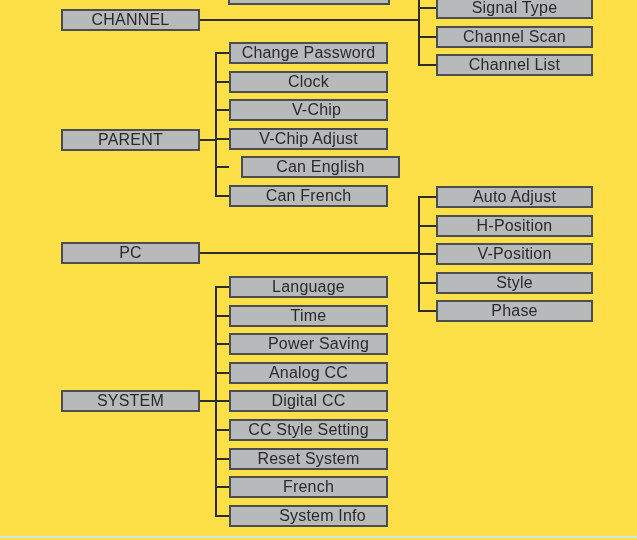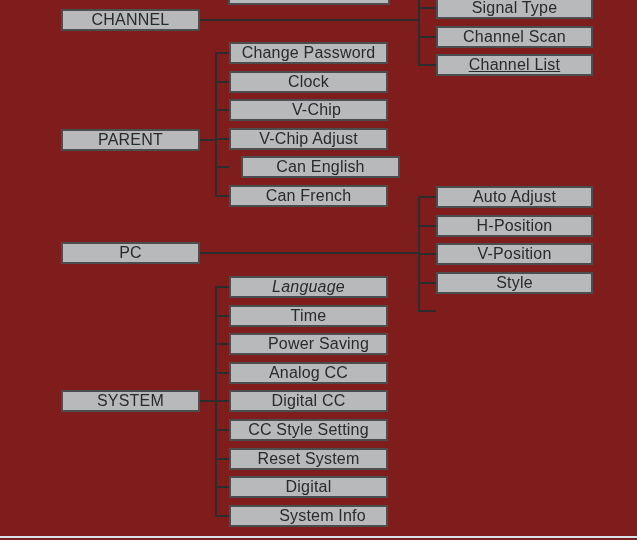--- a/index.html
+++ b/index.html
@@ -1,17 +1,17 @@
 <!DOCTYPE html>
 <html><head>
 <meta charset="utf-8">
 <style>
   html,body{margin:0;padding:0;background:#fff;}
   #stage{
-    position:relative;width:637px;height:540px;background:#7f1d1d;
+    position:relative;width:637px;height:540px;background:#fde047;
     overflow:hidden;font-family:"Liberation Sans",sans-serif;
   }
   .box{
     position:absolute;height:22px;box-sizing:border-box;
     background:#b7b9bb;border:2px solid #4c4d4f;
     display:flex;align-items:center;justify-content:center;
     font-size:16px;color:#2a2a2c;white-space:nowrap;line-height:1;
     letter-spacing:.2px;
   }
   .parentbox{width:139px;left:61px;}
@@ -30,21 +30,21 @@
   <div class="box col2" style="left:228px;width:162px;top:-17px;"></div>
   <div class="box col3" style="top:-3px;">Signal Type</div>
 
   <div class="box parentbox" style="top:9px;">CHANNEL</div>
   <div class="line hline" style="left:200px;top:19px;width:218px;"></div>
   <div class="line vline" style="left:418px;top:0;height:66px;"></div>
   <div class="line hline" style="left:420px;top:7px;width:16px;"></div>
   <div class="line hline" style="left:420px;top:36px;width:16px;"></div>
   <div class="line hline" style="left:420px;top:64px;width:16px;"></div>
   <div class="box col3" style="top:26px;">Channel Scan</div>
-  <div class="box col3" style="top:54px;text-decoration:underline;">Channel List</div>
+  <div class="box col3" style="top:54px;">Channel List</div>
 
   <div class="box parentbox" style="top:129px;">PARENT</div>
   <div class="line hline" style="left:200px;top:139px;width:17px;"></div>
   <div class="line vline" style="left:215px;top:52px;height:145px;"></div>
   <div class="line hline" style="left:217px;top:52px;width:12px;"></div>
   <div class="line hline" style="left:217px;top:81px;width:12px;"></div>
   <div class="line hline" style="left:217px;top:109px;width:12px;"></div>
   <div class="line hline" style="left:217px;top:138px;width:12px;"></div>
   <div class="line hline" style="left:217px;top:166px;width:12px;"></div>
   <div class="line hline" style="left:217px;top:195px;width:12px;"></div>
@@ -60,37 +60,38 @@
   <div class="line vline" style="left:418px;top:196px;height:116px;"></div>
   <div class="line hline" style="left:420px;top:196px;width:16px;"></div>
   <div class="line hline" style="left:420px;top:225px;width:16px;"></div>
   <div class="line hline" style="left:420px;top:253px;width:16px;"></div>
   <div class="line hline" style="left:420px;top:282px;width:16px;"></div>
   <div class="line hline" style="left:420px;top:310px;width:16px;"></div>
   <div class="box col3" style="top:186px;">Auto Adjust</div>
   <div class="box col3" style="top:215px;">H-Position</div>
   <div class="box col3" style="top:243px;">V-Position</div>
   <div class="box col3" style="top:272px;">Style</div>
+  <div class="box col3" style="top:300px;">Phase</div>
 
   <div class="box parentbox" style="top:390px;">SYSTEM</div>
   <div class="line hline" style="left:200px;top:400px;width:17px;"></div>
   <div class="line vline" style="left:215px;top:286px;height:231px;"></div>
   <div class="line hline" style="left:217px;top:286px;width:12px;"></div>
   <div class="line hline" style="left:217px;top:315px;width:12px;"></div>
   <div class="line hline" style="left:217px;top:343px;width:12px;"></div>
   <div class="line hline" style="left:217px;top:372px;width:12px;"></div>
   <div class="line hline" style="left:217px;top:400px;width:12px;"></div>
   <div class="line hline" style="left:217px;top:429px;width:12px;"></div>
   <div class="line hline" style="left:217px;top:458px;width:12px;"></div>
   <div class="line hline" style="left:217px;top:486px;width:12px;"></div>
   <div class="line hline" style="left:217px;top:515px;width:12px;"></div>
-  <div class="box col2" style="top:276px;font-style:italic;">Language</div>
+  <div class="box col2" style="top:276px;">Language</div>
   <div class="box col2" style="top:305px;text-align:center;">Time</div>
   <div class="box col2" style="top:333px;padding-left:20px;">Power Saving</div>
   <div class="box col2" style="top:362px;">Analog CC</div>
   <div class="box col2" style="top:390px;">Digital CC</div>
   <div class="box col2" style="top:419px;">CC Style Setting</div>
   <div class="box col2" style="top:448px;">Reset System</div>
-  <div class="box col2" style="top:476px;">Digital</div>
+  <div class="box col2" style="top:476px;">French</div>
   <div class="box col2" style="top:505px;padding-left:28px;">System Info</div>
 
   <div class="page-edge"></div>
 </div>
 
 </body></html>

